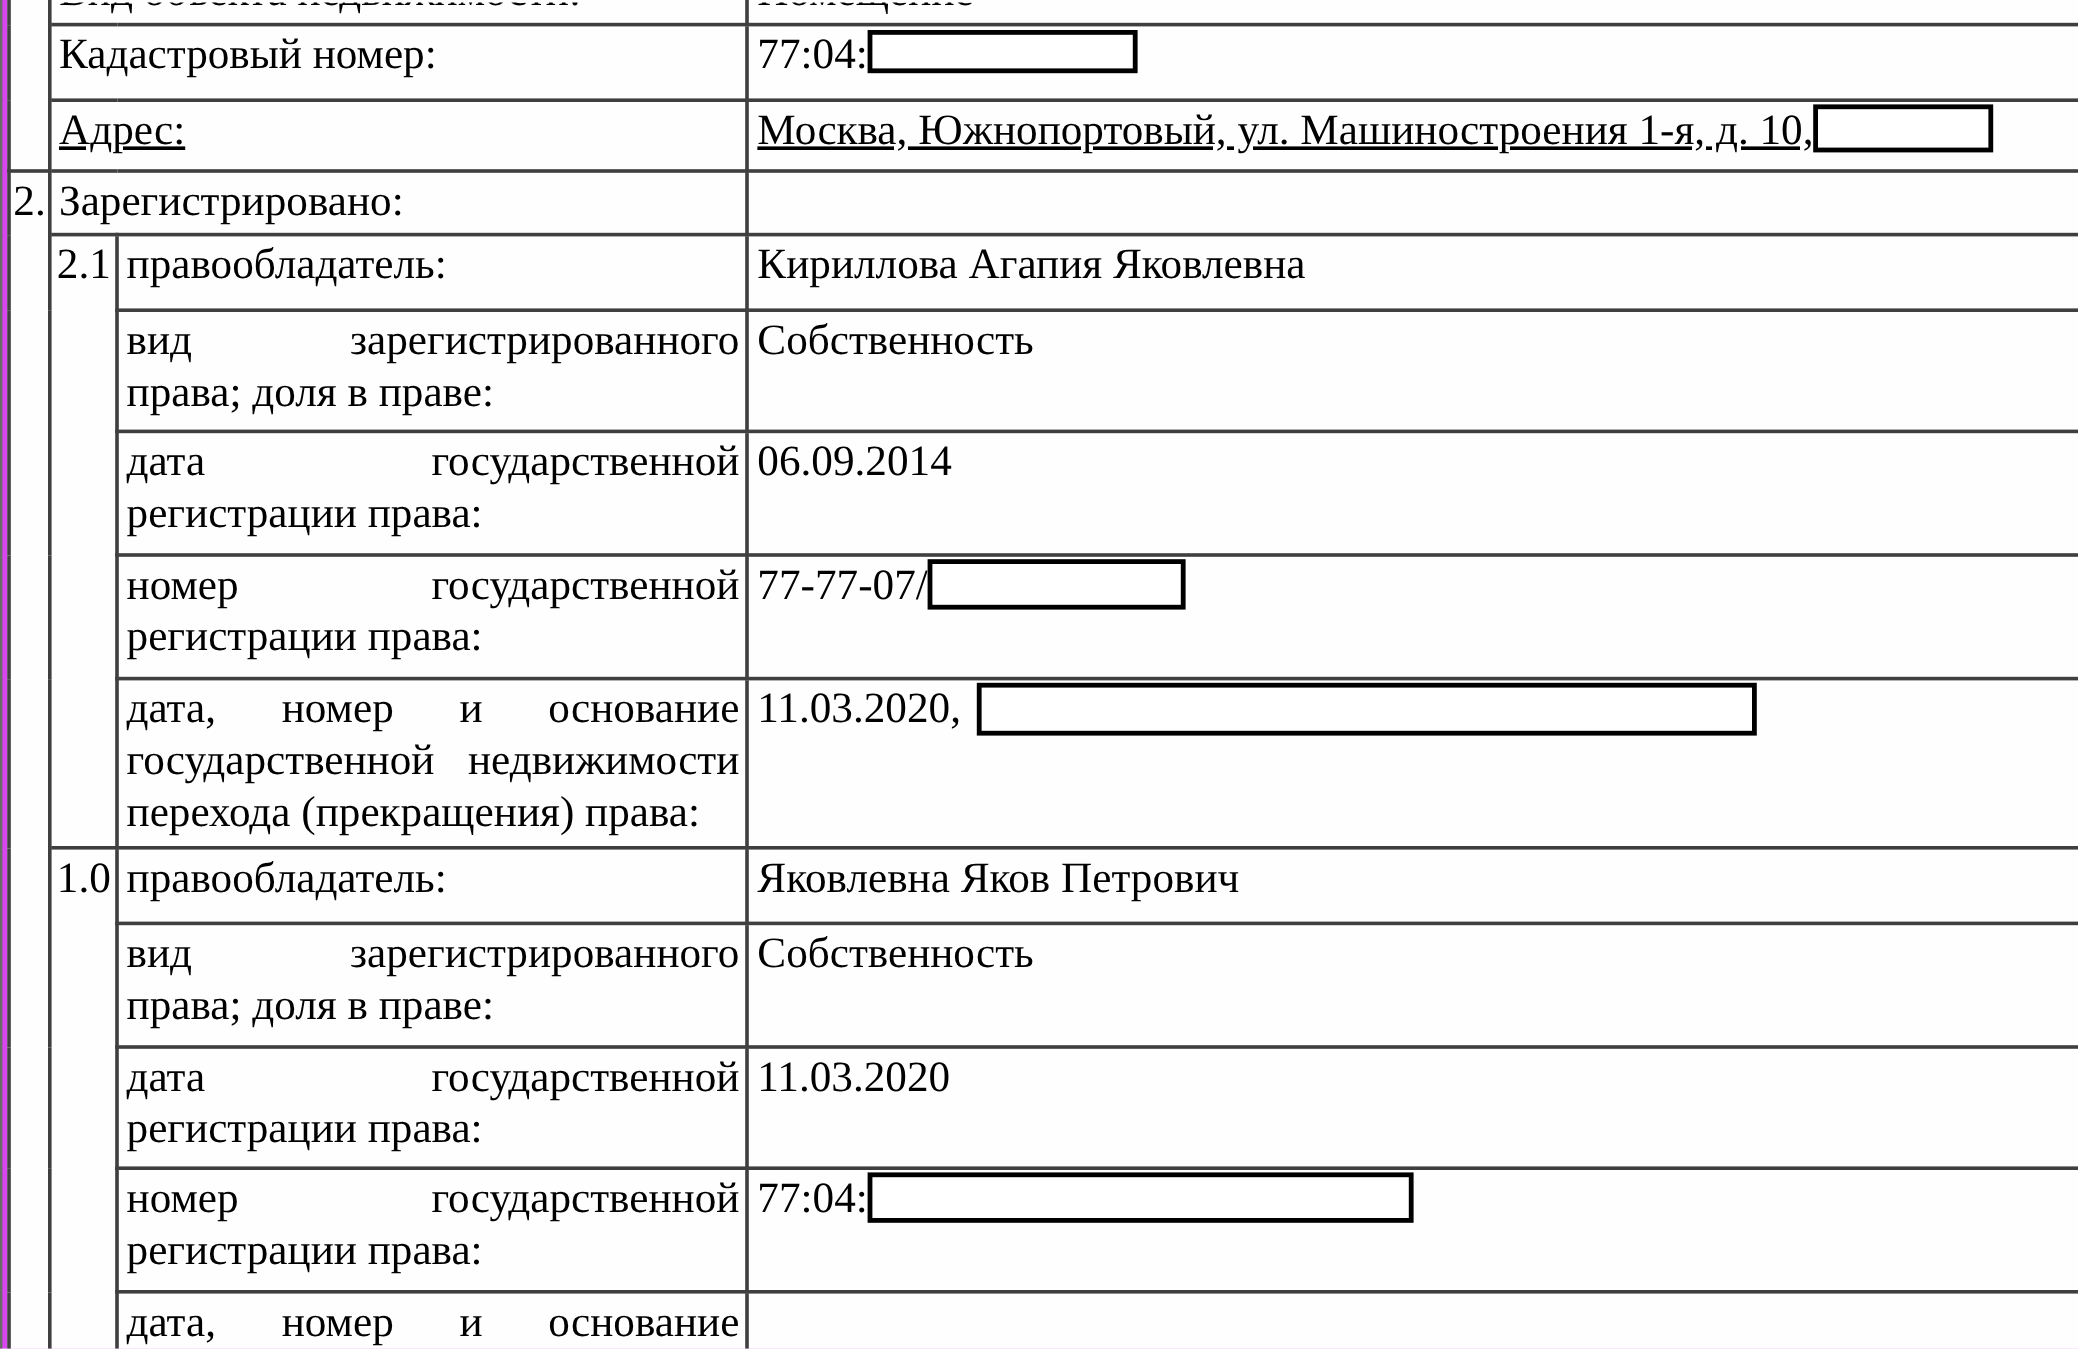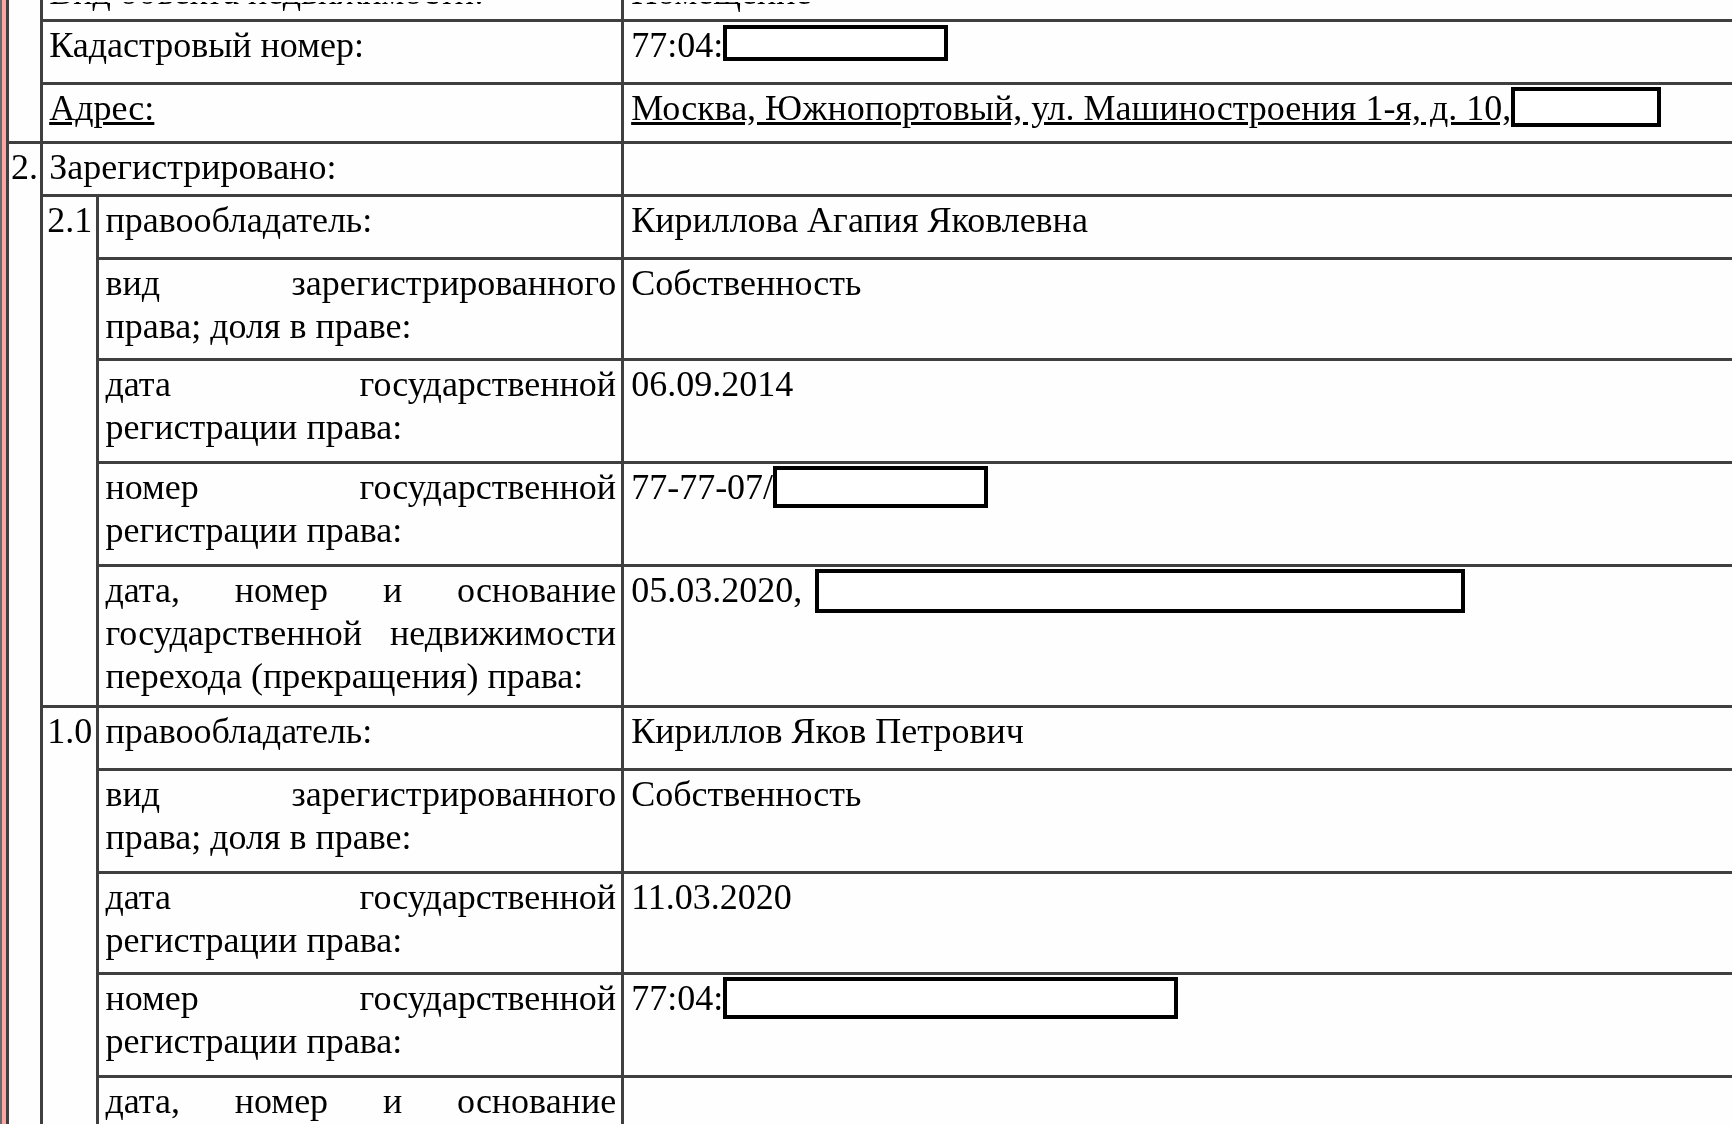--- a/index.html
+++ b/index.html
@@ -1,21 +1,21 @@
 <!DOCTYPE html>
 <html><head>
 <meta charset="utf-8">
 <style>
   html, body { margin: 0; padding: 0; background: #ffffff; }
   .page {
     position: relative;
     width: 1732px;
     height: 1124px;
     overflow: hidden;
-    background: #fca5a5;
+    background: #d946ef;
     color: #000000;
     font-family: "Liberation Serif", "DejaVu Serif", serif;
     font-size: 36px;
     line-height: 43px;
   }
   
   .outer-edge {
     position: absolute; left: 0; top: 0; bottom: 0;
     width: 2px; background: #6a6a6a;
   }
@@ -177,35 +177,35 @@
     </tr>
     <tr class="h134">
       <td class="lbl">
         <div>
               <div class="jline">дата, номер и основание</div>
               <div class="jline">государственной недвижимости</div>
               <div class="jlast">перехода (прекращения) права:</div>
             </div>
       </td>
       <td class="val">
-        <span>05.03.2020,</span><span class="box box-transfer"></span>
+        <span>11.03.2020,</span><span class="box box-transfer"></span>
       </td>
     </tr>
 
     <tr class="h56">
       <td class="num" rowspan="5">
         <span>1.0</span>
       </td>
       <td class="lbl">
         <div>
               <div class="jlast">правообладатель:</div>
             </div>
       </td>
       <td class="val">
-        <span>Кириллов Яков Петрович</span>
+        <span>Яковлевна Яков Петрович</span>
       </td>
     </tr>
     <tr class="h96">
       <td class="lbl">
         <div>
               <div class="jline">вид зарегистрированного</div>
               <div class="jlast">права; доля в праве:</div>
             </div>
       </td>
       <td class="val">

